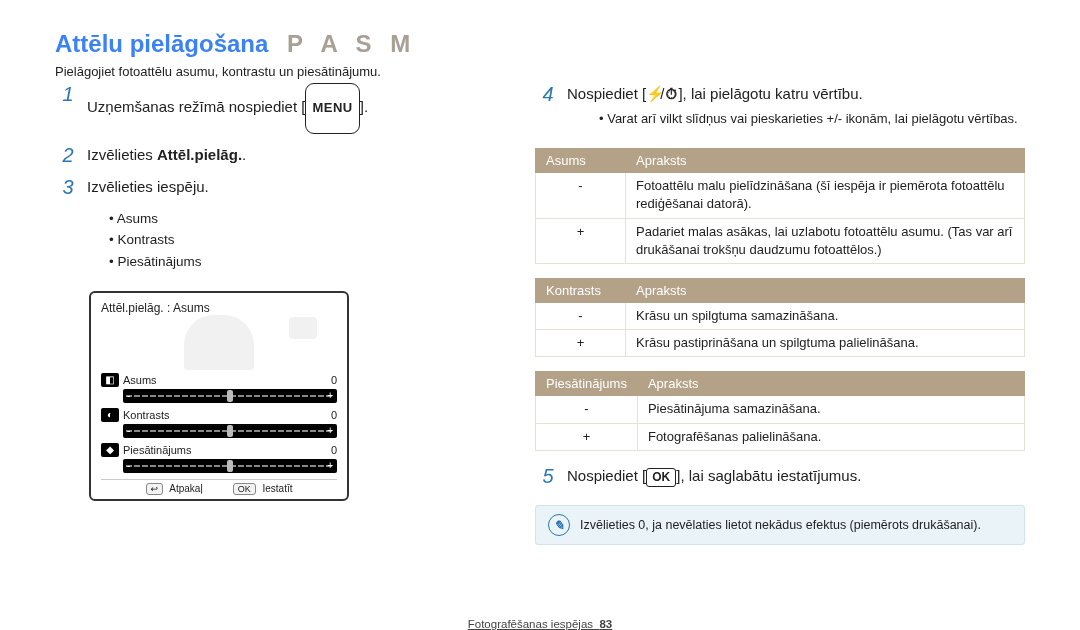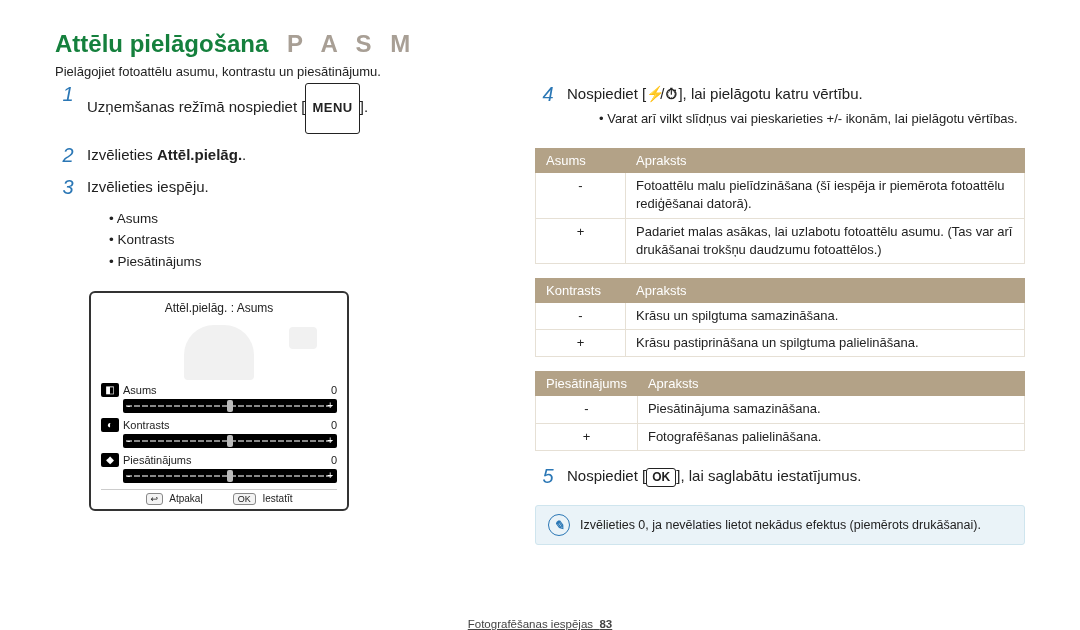--- a/index.html
+++ b/index.html
@@ -8,41 +8,41 @@
     width: 1080px;
     height: 630px;
     background: #fff;
     font-family: "Segoe UI", Arial, sans-serif;
     color: #222;
     font-size: 14px;
     position: relative;
     padding: 30px 55px 20px 55px;
   }
   h1 { margin:0 0 6px 0; font-size: 24px; font-weight:600; }
-  h1 .title-main { color: #15803d; text-align: center; }
+  h1 .title-main { color: #3b82f6; text-align: center; }
   h1 .modes { color: #a89f95; letter-spacing: 6px; font-size: 24px; margin-left: 12px; font-weight:600;}
   .subtitle { font-size: 13px; margin-bottom: 4px; }
   .cols { display:flex; gap:60px; }
   .left { width: 420px; }
   .right { flex:1; }
   .step { display:flex; margin-bottom: 10px; align-items:flex-start; }
   .step-num { color:#2b77b5; font-style:italic; font-size:20px; font-weight:500; width:26px; text-align:center; margin-right:6px; line-height:1.1;}
   .step-body { flex:1; font-size:15px; line-height:1.45; }
   .step-body .strong { font-weight:600; }
-  .menu-box { display:inline-block; border:1.5px solid #222; border-radius:3px; padding:15px 6px; font-weight:700; font-size:13px; letter-spacing:0.5px; vertical-align:baseline;}
+  .menu-box { display:inline-block; border:1.5px solid #222; border-radius:9px; padding:15px 6px; font-weight:700; font-size:13px; letter-spacing:0.5px; vertical-align:baseline;}
   .ok-box { display:inline-block; border:1.5px solid #222; border-radius:3px; padding:0 5px; font-weight:700; font-size:12px; vertical-align:baseline;}
   .bullets { margin:6px 0 18px 54px; padding:0; list-style:none; font-size:13.5px; line-height:1.6;}
   .bullets li::before { content:"• "; }
   .sub-bullets { margin:4px 0 10px 32px; padding:0; list-style:none; font-size:13px; line-height:1.5;}
   .sub-bullets li::before { content:"• "; }
 
   
   .lcd-wrap { margin-left:34px; }
   .lcd { width:260px; border:2px solid #333; border-radius:6px; padding:8px 10px 4px 10px; background:#fff; }
-  .lcd-title { text-align:center; font-size:12px; margin-bottom:10px; }
+  .lcd-title { font-size:12px; }
   .silhouette { position:relative; height:55px; }
   .silhouette .shape {
     position:absolute; left:50%; bottom:0; transform:translateX(-50%);
     width:70px; height:55px; background:#f1f1f1; border-radius:30px 30px 4px 4px;
   }
   .silhouette .bubble {
     position:absolute; right:20px; top:2px; width:28px; height:22px;
     background:#f1f1f1; border-radius:4px;
   }
   .slider-row { display:flex; align-items:center; font-size:11px; margin-top:2px; height:16px;}

